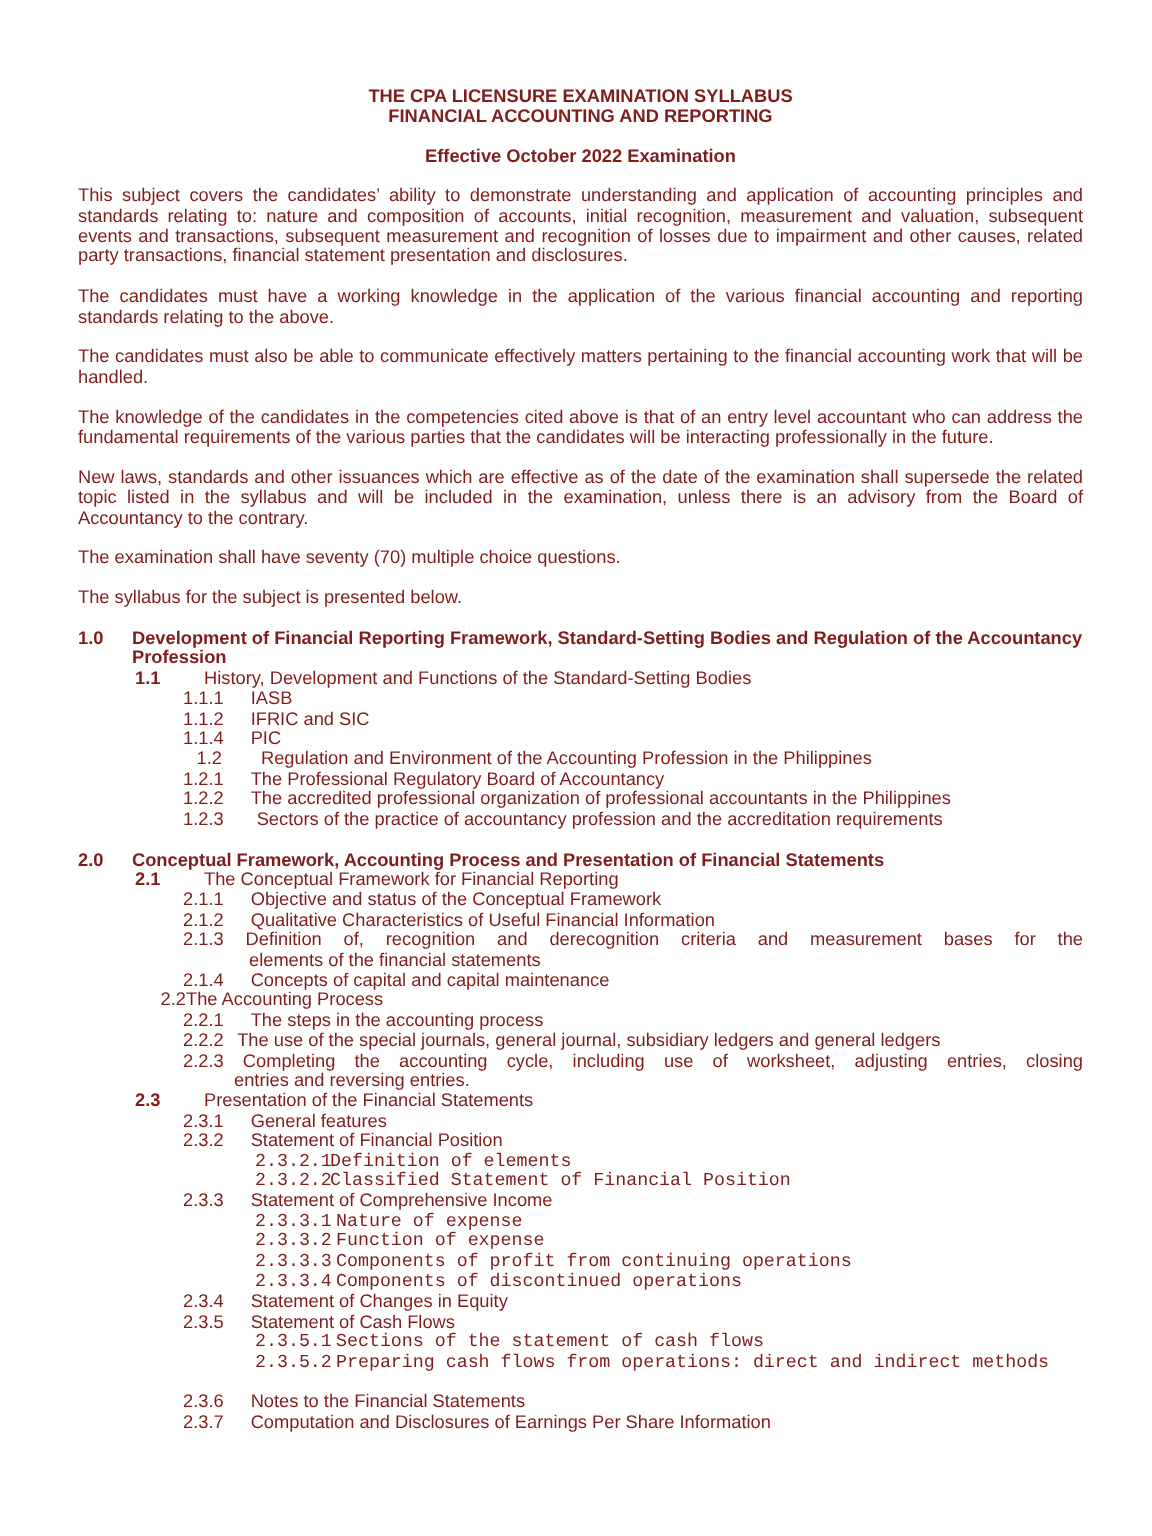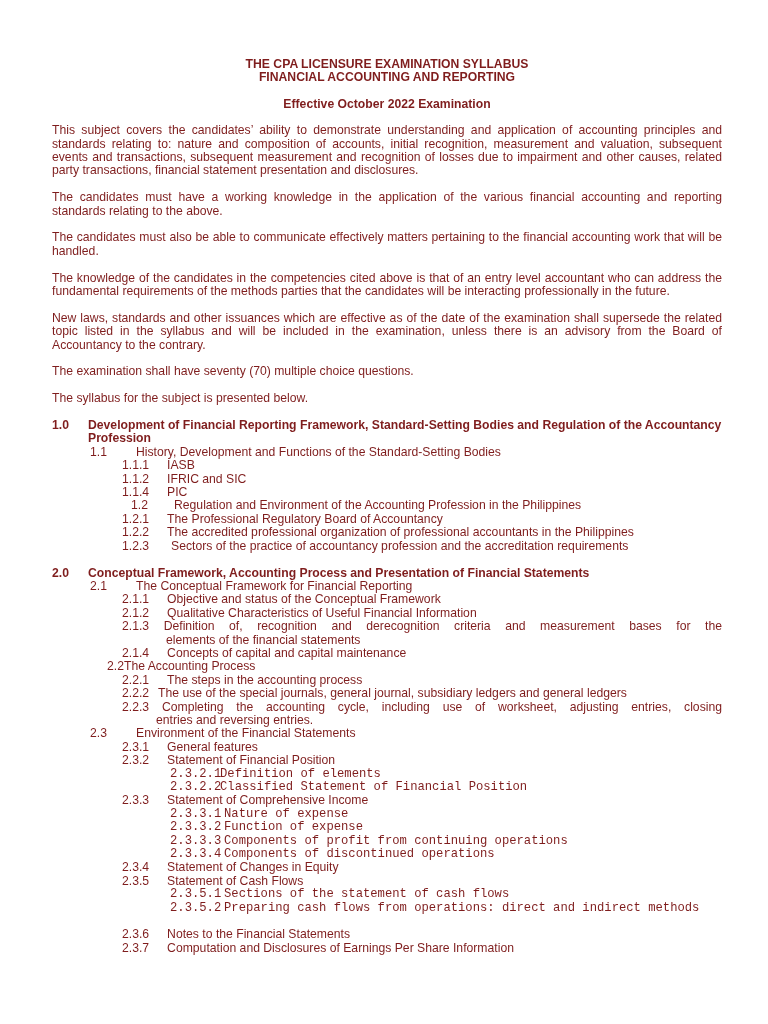--- a/index.html
+++ b/index.html
@@ -11,21 +11,21 @@
   }
   .title { text-align: center; font-weight: bold; margin: 0; }
   .title2 { text-align: center; font-weight: bold; margin: 0; }
   .effective { text-align: center; font-weight: bold; margin: 13px 0 13px 0; }
   p.para { margin: 0 0 13.4px 0; text-align: justify; }
   .sec-head { display: flex; font-weight: bold; margin-top: 0; }
   .sec-head .num { width: 36px; flex: none; }
   .sec-head .txt { flex: 1; text-align: left; }
   .row { display: flex; white-space: nowrap; }
   .l1 { padding-left: 38px; }
-  .l1 .num { width: 46px; flex: none; }
+  .l1 .num { width: 46px; flex: none; font-weight: bold; }
   .l1b .num { width: 34px; flex: none; }
   .l1b { padding-left: 38px; text-align: right; }
   .l2 { padding-left: 70px; }
   .l2 .num { flex: none; margin-right: 18px; }
   .l2w { padding-left: 70px; white-space: normal; display: block; text-align: justify; }
   .l2w .hang { padding-left: 44px; text-align: left; display:block; }
   .l1c { padding-left: 79px; }
   .l1c .num { width: 43px; flex: none; }
   .l3 { padding-left: 118px; font-family: Liberation Mono, monospace; }
   .l3 .num { width: 54px; flex: none; }
@@ -35,21 +35,21 @@
 <body>
 
 <div class="page">
   <div class="title">THE CPA LICENSURE EXAMINATION SYLLABUS</div>
   <div class="title2">FINANCIAL ACCOUNTING AND REPORTING</div>
   <div class="effective">Effective October 2022 Examination</div>
 
   <p class="para">This subject covers the candidates’ ability to demonstrate understanding and application of accounting principles and standards relating to: nature and composition of accounts, initial recognition, measurement and valuation, subsequent events and transactions, subsequent measurement and recognition of losses due to impairment and other causes, related party transactions, financial statement presentation and disclosures.</p>
   <p class="para">The candidates must have a working knowledge in the application of the various financial accounting and reporting standards relating to the above.</p>
   <p class="para">The candidates must also be able to communicate effectively matters pertaining to the financial accounting work that will be handled.</p>
-  <p class="para">The knowledge of the candidates in the competencies cited above is that of an entry level accountant who can address the fundamental requirements of the methods parties that the candidates will be interacting professionally in the future.</p>
+  <p class="para">The knowledge of the candidates in the competencies cited above is that of an entry level accountant who can address the fundamental requirements of the various parties that the candidates will be interacting professionally in the future.</p>
   <p class="para">New laws, standards and other issuances which are effective as of the date of the examination shall supersede the related topic listed in the syllabus and will be included in the examination, unless there is an advisory from the Board of Accountancy to the contrary.</p>
   <p class="para">The examination shall have seventy (70) multiple choice questions.</p>
   <p class="para">The syllabus for the subject is presented below.</p>
 
   <div class="sec-head">
     <span class="num">1.0</span>
     <span class="txt">Development of Financial Reporting Framework, Standard-Setting Bodies and Regulation of the Accountancy Profession</span>
   </div>
   <div class="row l1">
     <span class="num">1.1</span>
@@ -127,21 +127,21 @@
   </div>
   <div class="l2w">
     <div style="text-align:justify; text-align-last:justify;">
       <span>2.2.3</span>
       <span>Completing the accounting cycle, including use of worksheet, adjusting entries, closing</span>
     </div>
     <span class="hang" style="padding-left:34px">entries and reversing entries.</span>
   </div>
   <div class="row l1">
     <span class="num">2.3</span>
-    <span>Environment of the Financial Statements</span>
+    <span>Presentation of the Financial Statements</span>
   </div>
   <div class="row l2">
     <span class="num">2.3.1</span>
     <span>General features</span>
   </div>
   <div class="row l2">
     <span class="num">2.3.2</span>
     <span>Statement of Financial Position</span>
   </div>
   <div class="row l3">

